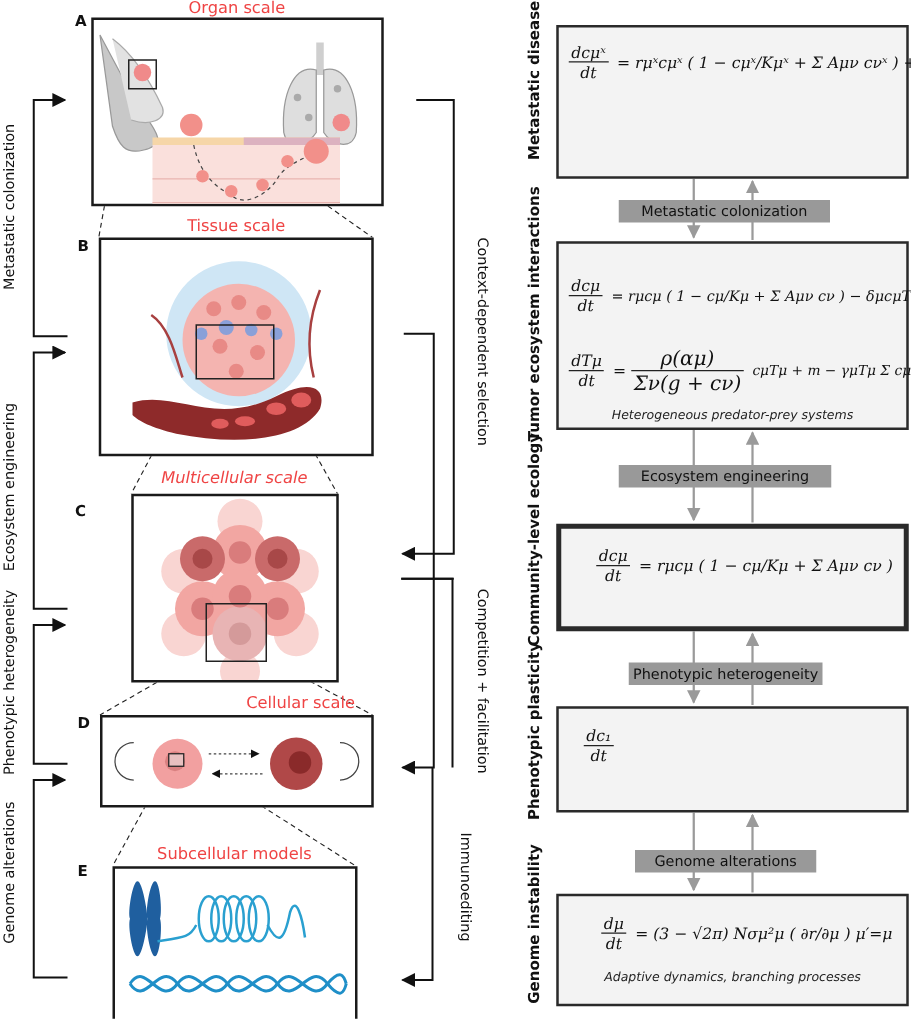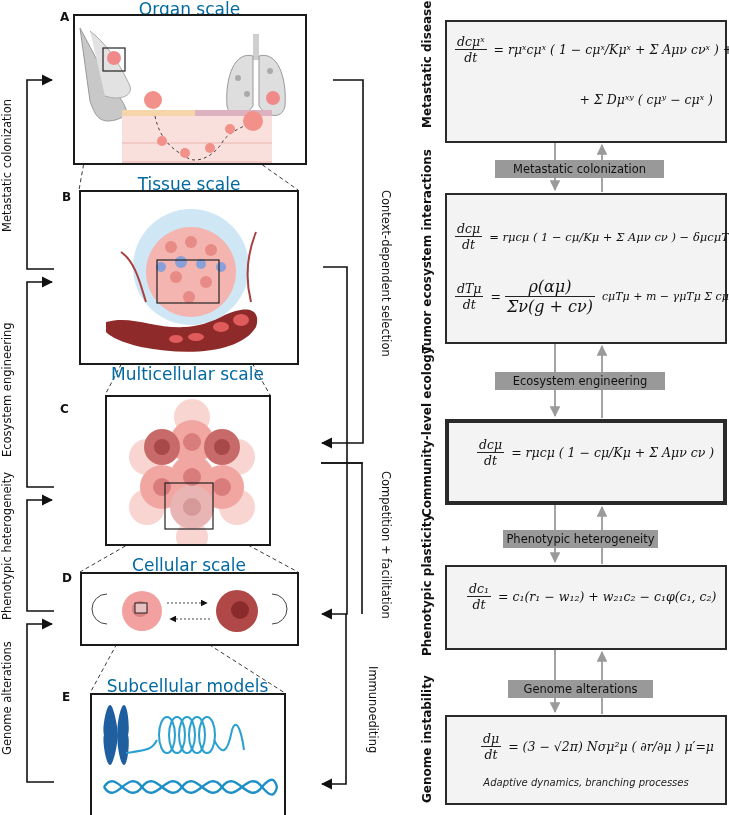--- a/index.html
+++ b/index.html
@@ -1,18 +1,18 @@
 <!DOCTYPE html>
 <html><head>
 <meta charset="utf-8">
 <style>
   html, body { margin: 0; padding: 0; background: #ffffff; }
   body { width: 729px; height: 815px; position: relative; overflow: hidden; font-family: "DejaVu Sans", sans-serif; color: #111; }
   .panel { position: absolute; border: 2px solid #1a1a1a; box-sizing: border-box; background: #fff; overflow: hidden; }
-  .panel-title { position: absolute; font-size: 17px; text-align: center; white-space: nowrap; color: #0369a1; }
+  .panel-title { position: absolute; font-size: 13px; text-align: center; white-space: nowrap; color: #ef4444; }
   .panel-letter { position: absolute; font-size: 12px; font-weight: bold; }
   .vlabel { position: absolute; white-space: nowrap; font-size: 11.5px; transform-origin: 0 0; }
   .vlabel.left { transform: rotate(-90deg); }
   .vlabel.right { transform: rotate(90deg); }
   .vlabel.bold { font-weight: bold; font-size: 12px; }
   .eqbox { position: absolute; left: 445px; width: 282px; background: #f3f3f3; border: 2px solid #2a2a2a; box-sizing: border-box; font-family: "DejaVu Serif", serif; }
   .eqbox.thick { border-width: 4px; }
   .eq { position: absolute; left: 8px; right: 6px; font-size: 12.5px; font-style: italic; white-space: nowrap; }
   .eq .frac { display: inline-block; vertical-align: middle; text-align: center; margin-right: 3px; }
   .eq .frac .num { display: block; border-bottom: 1px solid #222; padding: 0 2px; }
@@ -151,21 +151,21 @@
     <g fill="#e05c5c">
       <ellipse cx="95" cy="147" rx="7" ry="4"></ellipse>
         <ellipse cx="115" cy="145" rx="8" ry="4"></ellipse>
         <ellipse cx="140" cy="135" rx="8" ry="5"></ellipse>
         <ellipse cx="160" cy="128" rx="8" ry="6"></ellipse>
     </g>
     <rect x="76" y="68" width="62" height="43" fill="none" stroke="#222" stroke-width="1.2"></rect>
   </svg>
 </div>
 
-<div class="panel-title" style="left:105px; width:165px; top:364px;">Multicellular scale</div>
+<div class="panel-title" style="left:105px; width:165px; top:375px;font-style:italic;">Multicellular scale</div>
 <div class="panel-letter" style="left:60px; top:402px;">C</div>
 <div class="panel" style="left:105px; top:395px; width:166px; height:151px;">
   <svg width="166" height="151">
     <g fill="#f9d5d2">
       <circle cx="40" cy="60" r="18"></circle>
         <circle cx="130" cy="60" r="18"></circle>
         <circle cx="85" cy="20" r="18"></circle>
       <circle cx="40" cy="110" r="18"></circle>
         <circle cx="130" cy="110" r="18"></circle>
         <circle cx="85" cy="140" r="16"></circle>
@@ -189,21 +189,21 @@
     </g>
     <g fill="#a84848">
         <circle cx="55" cy="50" r="8"></circle>
         <circle cx="115" cy="50" r="8"></circle>
       </g>
     <circle cx="85" cy="110" r="9" fill="#d49a9a"></circle>
     <rect x="58" y="86" width="48" height="46" fill="none" stroke="#222" stroke-width="1.2"></rect>
   </svg>
 </div>
 
-<div class="panel-title" style="left:80px; width:218px; top:555px;">Cellular scale</div>
+<div class="panel-title" style="left:66px; width:218px; top:555px;text-align:right;">Cellular scale</div>
 <div class="panel-letter" style="left:62px; top:571px;">D</div>
 <div class="panel" style="left:80px; top:572px; width:219px; height:74px;">
   <svg width="219" height="74">
     <path d="M25,20 A14,14 0 1,0 25,50" stroke="#444" fill="none" stroke-width="1"></path>
     <circle cx="60" cy="37" r="20" fill="#f2a0a0"></circle>
     <circle cx="58" cy="35" r="8" fill="#d98080"></circle>
     <rect x="53" y="29" width="12" height="10" fill="#e8c0c0" stroke="#222" stroke-width="1"></rect>
     <line x1="85" y1="29" x2="125" y2="29" stroke="#444" stroke-dasharray="2,2" marker-end="url(#ah)"></line>
     <line x1="128" y1="45" x2="88" y2="45" stroke="#444" stroke-dasharray="2,2" marker-end="url(#ah)"></line>
     <circle cx="155" cy="37" r="21" fill="#b04848"></circle>
@@ -240,53 +240,52 @@
 <div class="vlabel left bold" style="left:420px; top:353px;">Tumor ecosystem interactions</div>
 <div class="vlabel left bold" style="left:420px; top:517px;">Community-level ecology</div>
 <div class="vlabel left bold" style="left:420px; top:656px;">Phenotypic plasticity</div>
 <div class="vlabel left bold" style="left:420px; top:803px;">Genome instability</div>
 
 <div class="eqbox" style="top:20px; height:123px;">
   <div class="eq" style="top:12px;">
     <span class="frac"><span class="num">dcμˣ</span><span class="den">dt</span></span>
     <span class="rhs">= rμˣcμˣ ( 1 − cμˣ/Kμˣ + Σ Aμν cνˣ ) +</span>
   </div>
-  <div class="eq" style="top:70px; text-align:right; padding-right:6px;">+ Σ Dμˣʸ ( cμʸ − cμˣ )</div>
 </div>
 
 <div class="graybar" style="left:495px; top:160px; width:169px;">Metastatic colonization</div>
 
 <div class="eqbox" style="top:193px; height:151px;">
   <div class="eq" style="top:26px;">
     <span class="frac"><span class="num">dcμ</span><span class="den">dt</span></span>
     <span class="rhs" style="font-size:11.5px;">= rμcμ ( 1 − cμ/Kμ + Σ Aμν cν ) − δμcμTμ,</span>
   </div>
   <div class="eq" style="top:82px;">
     <span class="frac"><span class="num">dTμ</span><span class="den">dt</span></span>
     <span class="rhs">=</span>
     <span class="frac" style="font-size:16px;"><span class="num">ρ(αμ)</span><span class="den">Σν(g + cν)</span></span>
     <span class="rhs" style="font-size:11px;">cμTμ + m − γμTμ Σ cμ − φTμ</span>
   </div>
+  <div class="caption" style="top:132px;">Heterogeneous predator-prey systems</div>
 </div>
 
 <div class="graybar" style="left:495px; top:372px; width:170px;">Ecosystem engineering</div>
 
 <div class="eqbox thick" style="top:419px; height:86px;">
   <div class="eq" style="top:14px; left:28px;">
     <span class="frac"><span class="num">dcμ</span><span class="den">dt</span></span>
     <span class="rhs">= rμcμ ( 1 − cμ/Kμ + Σ Aμν cν )</span>
   </div>
 </div>
 
 <div class="graybar" style="left:503px; top:530px; width:155px;">Phenotypic heterogeneity</div>
 
 <div class="eqbox" style="top:565px; height:85px;text-decoration:underline;">
   <div class="eq" style="top:14px; left:20px;">
     <span class="frac"><span class="num">dc₁</span><span class="den">dt</span></span>
-    <span class="rhs">= c₁(r₁ − w₁₂) + w₂₁c₂ − c₁φ(c₁, c₂)</span>
   </div>
 </div>
 
 <div class="graybar" style="left:508px; top:680px; width:145px;">Genome alterations</div>
 
 <div class="eqbox" style="top:715px; height:90px;">
   <div class="eq" style="top:14px; left:34px;">
     <span class="frac"><span class="num">dμ</span><span class="den">dt</span></span>
     <span class="rhs">= (3 − √2π) Nσμ²μ ( ∂r/∂μ ) μ′=μ</span>
   </div>

